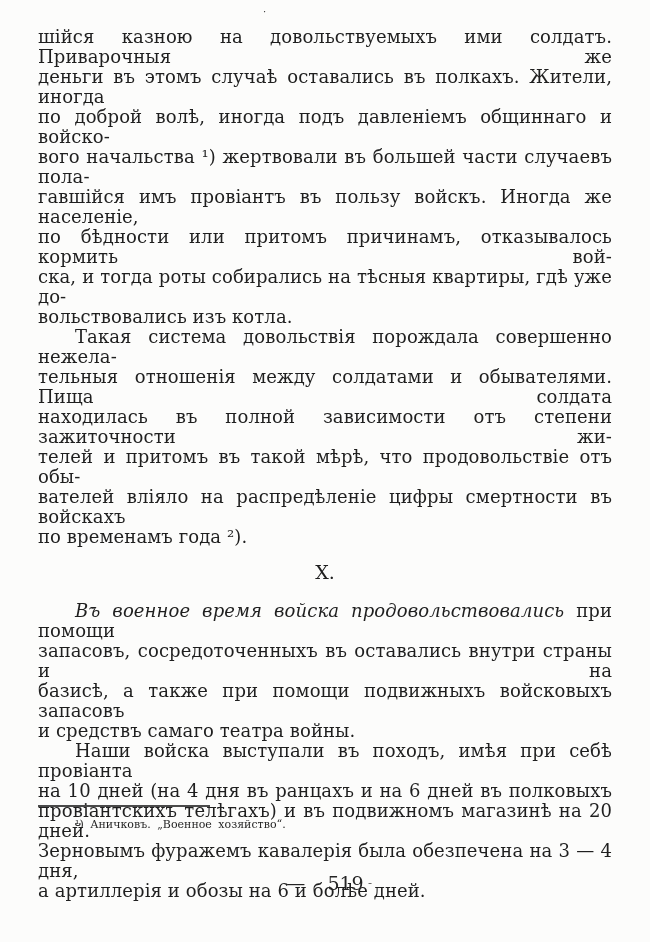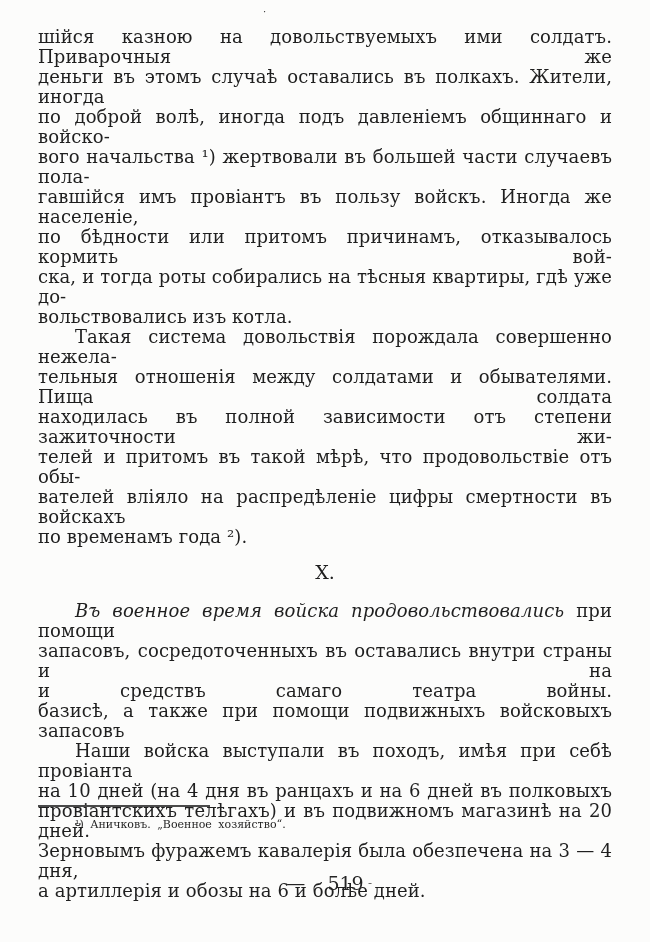--- a/index.html
+++ b/index.html
@@ -117,22 +117,22 @@
           <div class="ln">по временамъ года ²).</div>
         </div>
     </div>
 
     <h2 class="heading">X.</h2>
 
     <div class="para">
       <div class="ln lead"><span class="italic">Въ военное время войска продовольствовались</span><span> при помощи</span></div>
       <div class="lines">
           <div class="ln">запасовъ, сосредоточенныхъ въ оставались внутри страны и на</div>
+          <div class="ln">базисѣ, а также при помощи подвижныхъ войсковыхъ запасовъ</div>
           <div class="ln">и средствъ самаго театра войны.</div>
-          <div class="ln">базисѣ, а также при помощи подвижныхъ войсковыхъ запасовъ</div>
         </div>
     </div>
 
     <div class="para">
       <div class="lines indent">
           <div class="ln">Наши войска выступали въ походъ, имѣя при себѣ провіанта</div>
           <div class="ln">на 10 дней (на 4 дня въ ранцахъ и на 6 дней въ полковыхъ</div>
           <div class="ln">провіантскихъ телѣгахъ) и въ подвижномъ магазинѣ на 20 дней.</div>
           <div class="ln">Зерновымъ фуражемъ кавалерія была обезпечена на 3 — 4 дня,</div>
           <div class="ln">а артиллерія и обозы на 6 и болѣе дней.</div>

